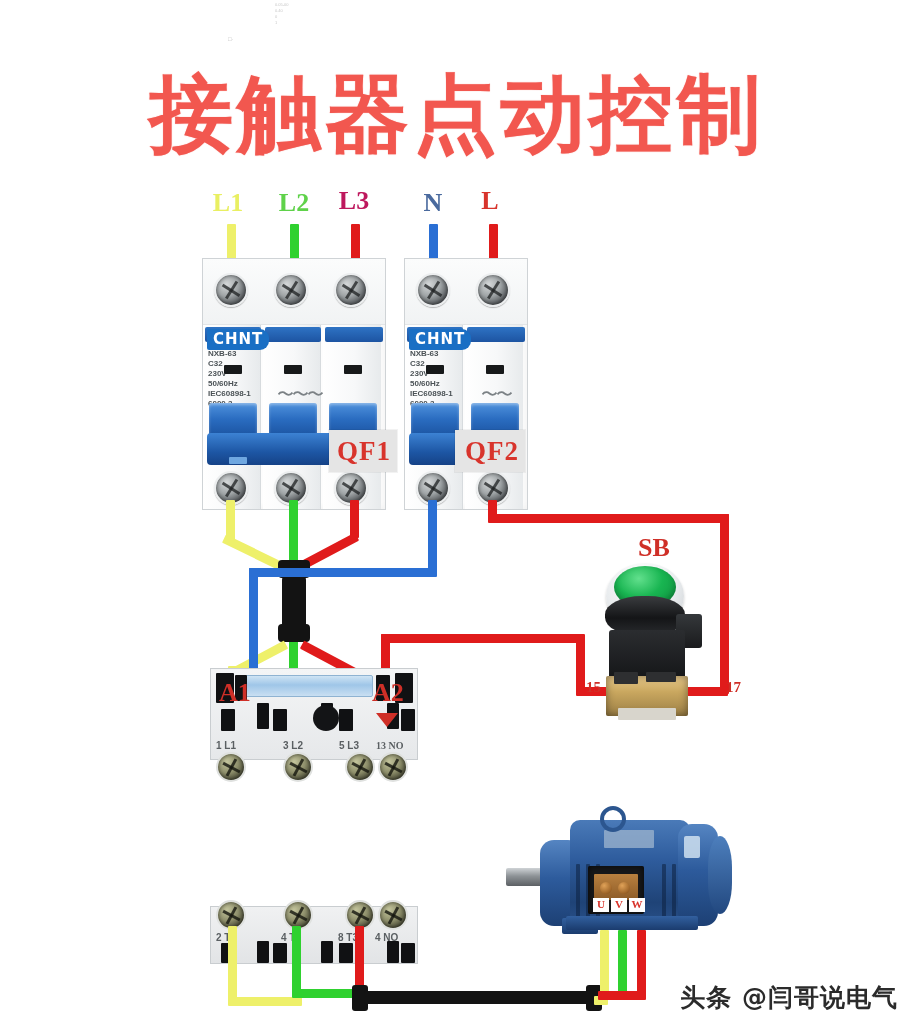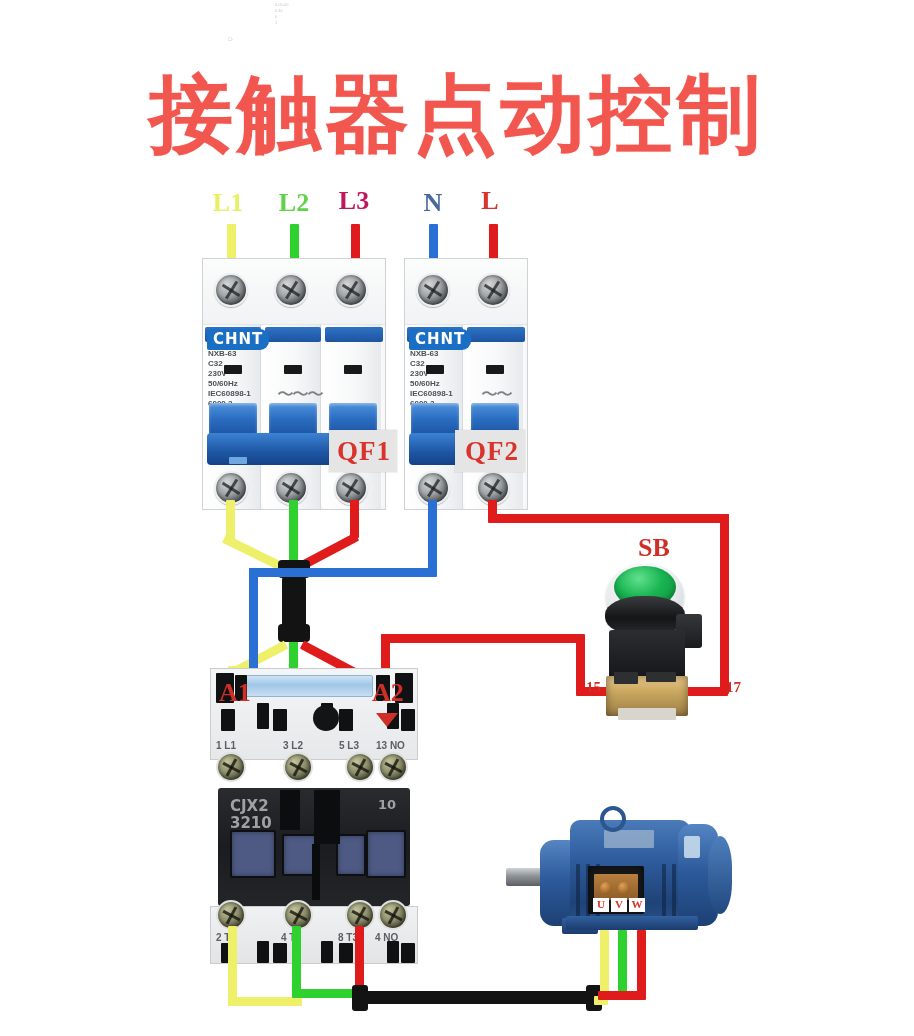--- a/index.html
+++ b/index.html
@@ -462,34 +462,23 @@
   <div class="a-label" style="left:219px;top:680px;">A1</div>
   <div class="a-label" style="left:372px;top:680px;">A2</div>
 
   <div class="ct-screw" style="left:216px;top:752px;"></div>
   <div class="ct-screw" style="left:283px;top:752px;"></div>
   <div class="ct-screw" style="left:345px;top:752px;"></div>
   <div class="ct-screw" style="left:378px;top:752px;"></div>
   <div class="ct-term-label" style="left:216px;top:740px;">1  L1</div>
   <div class="ct-term-label" style="left:283px;top:740px;">3  L2</div>
   <div class="ct-term-label" style="left:339px;top:740px;">5  L3</div>
-  <div class="ct-term-label" style="left:376px;top:740px;">13 NO</div>
+  <div class="ct-term-label" style="left:376px;top:740px;font-family:Liberation Serif, serif;">13 NO</div>
   <div class="abs" style="left:210px;top:746px;width:208px;height:40px;background:#f2f3f4;border:1px solid #d2d6d8;box-sizing:border-box;z-index:-1;"></div>
 
-  <div class="ct-body" style="left:218px;top:788px;width:192px;height:118px;">
-    <div class="ct-model" style="left:12px;top:10px;"><span>CJX2</span><br><span>3210</span></div>
-    <div class="ct-model" style="left:160px;top:10px;font-size:13px;">10</div>
-    <div class="ct-pad" style="left:12px;top:42px;width:42px;height:44px;"></div>
-    <div class="ct-pad" style="left:64px;top:46px;width:32px;height:38px;"></div>
-    <div class="ct-pad" style="left:118px;top:46px;width:26px;height:38px;"></div>
-    <div class="ct-pad" style="left:148px;top:42px;width:36px;height:44px;"></div>
-    <div class="abs" style="left:62px;top:2px;width:20px;height:40px;background:#0c0d0f;"></div>
-    <div class="abs" style="left:96px;top:2px;width:26px;height:54px;background:#0c0d0f;"></div>
-    <div class="abs" style="left:94px;top:56px;width:8px;height:56px;background:#0a0b0d;"></div>
-  </div>
   <div class="km-badge" style="left:274px;top:936px;width:72px;">KM</div>
 
   <div class="ct-bot" style="left:210px;top:906px;width:208px;height:58px;">
     <div class="ct-clip" style="left:10px;top:36px;width:14px;height:20px;"></div>
     <div class="ct-clip" style="left:46px;top:34px;width:12px;height:22px;"></div>
     <div class="ct-clip" style="left:62px;top:36px;width:14px;height:20px;"></div>
     <div class="ct-clip" style="left:110px;top:34px;width:12px;height:22px;"></div>
     <div class="ct-clip" style="left:128px;top:36px;width:14px;height:20px;"></div>
     <div class="ct-clip" style="left:176px;top:34px;width:12px;height:22px;"></div>
     <div class="ct-clip" style="left:190px;top:36px;width:14px;height:20px;"></div>
@@ -558,14 +547,15 @@
 
   <div class="mo-box" style="left:588px;top:866px;width:56px;height:48px;">
     <div class="mo-plate" style="left:6px;top:8px;width:44px;height:26px;"></div>
     <div class="mo-stud" style="left:12px;top:16px;width:12px;height:12px;"></div>
     <div class="mo-stud" style="left:30px;top:16px;width:12px;height:12px;"></div>
   </div>
   <div class="mo-term-lab" style="left:593px;top:898px;width:16px;">U</div>
   <div class="mo-term-lab" style="left:611px;top:898px;width:16px;">V</div>
   <div class="mo-term-lab" style="left:629px;top:898px;width:16px;">W</div>
 
+  <div id="watermark">头条 @闫哥说电气</div>
 
 </div>
 
 </body></html>

